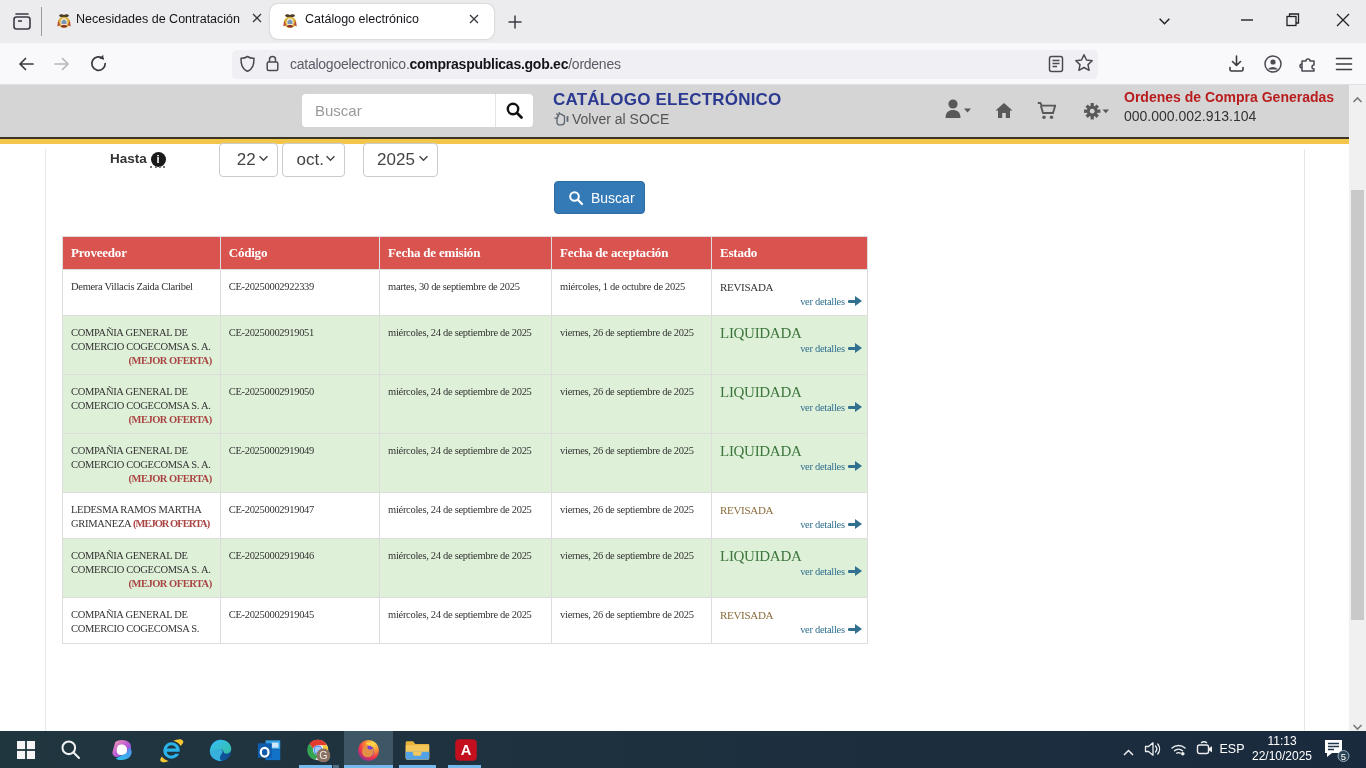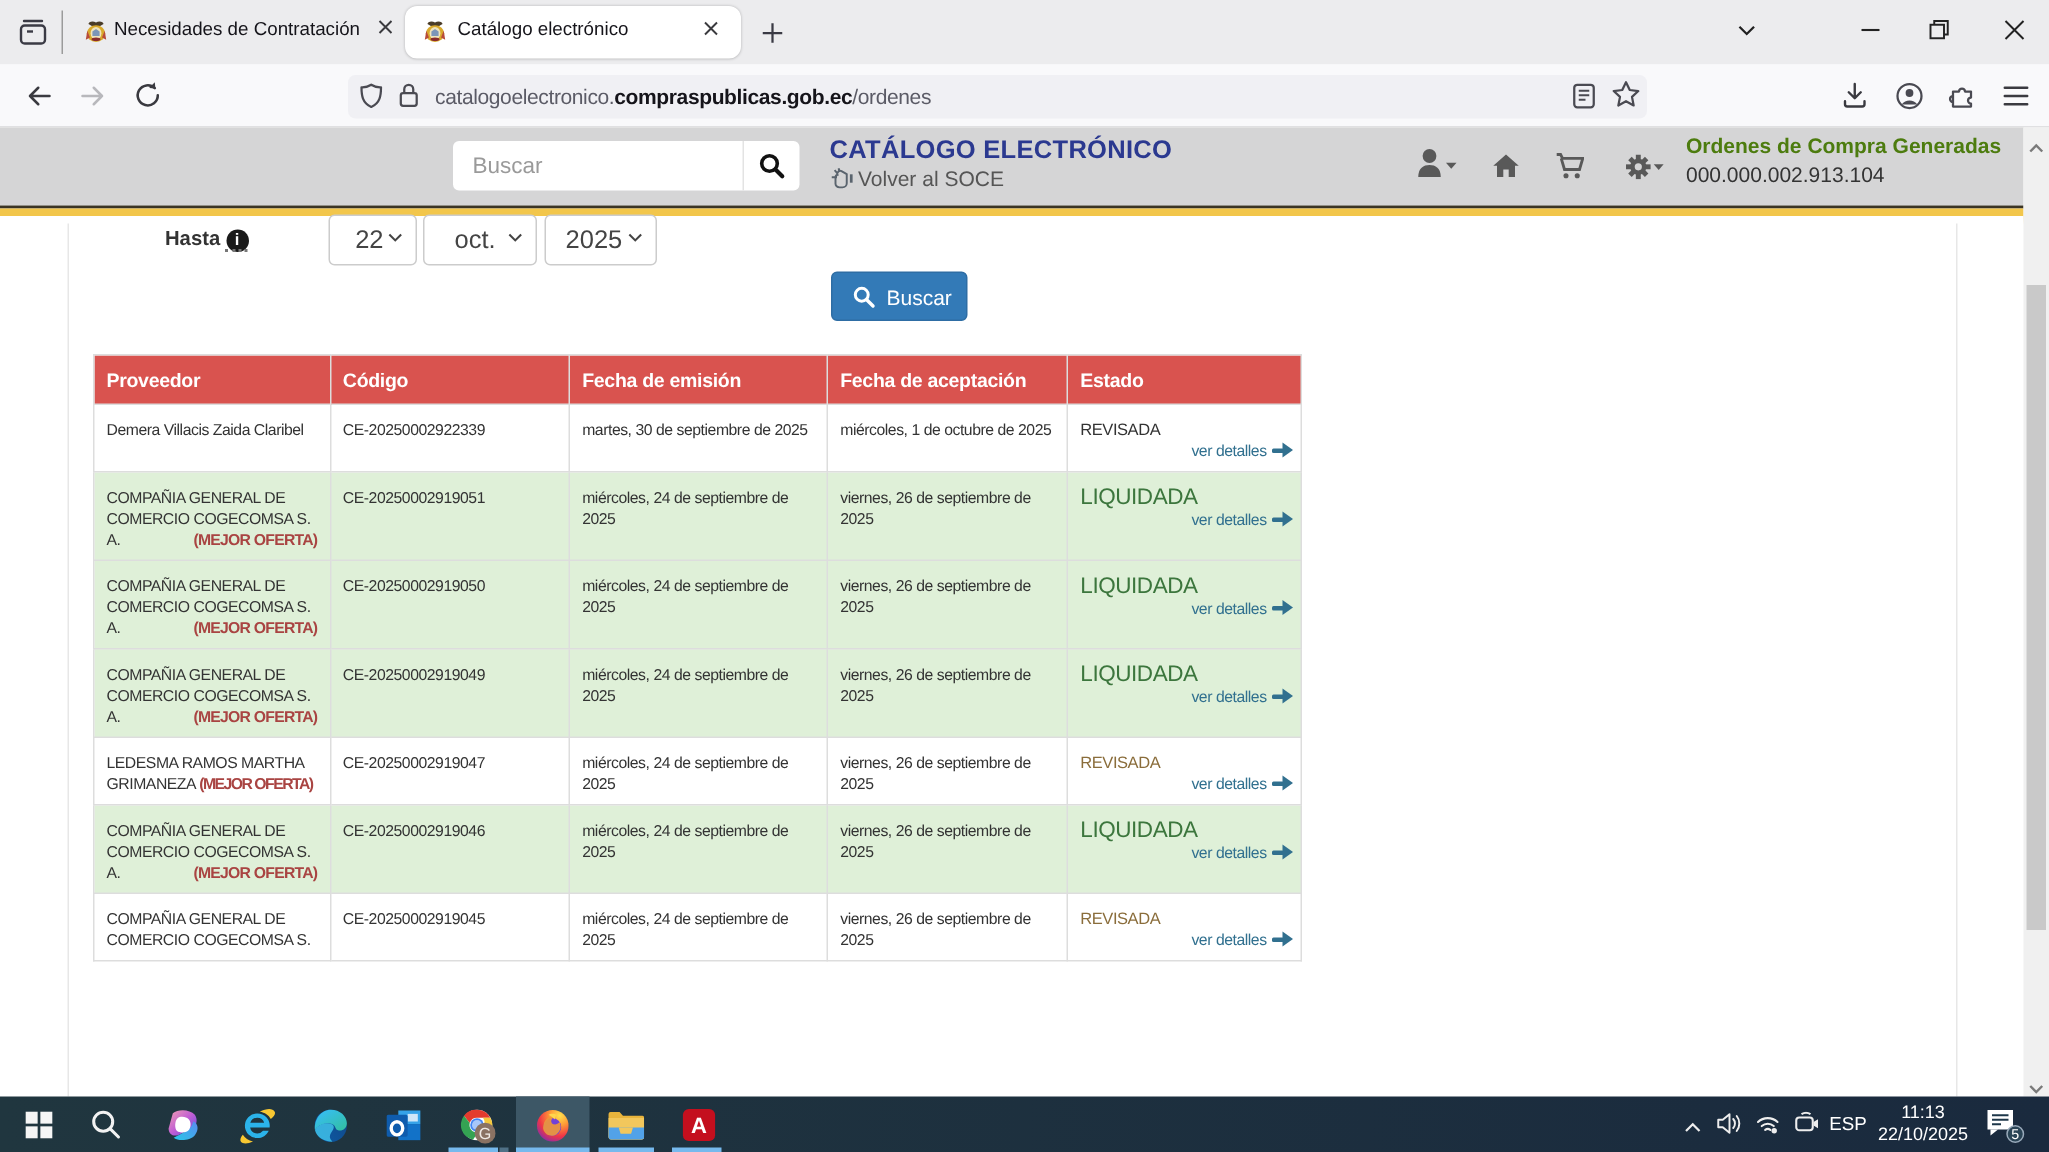--- a/index.html
+++ b/index.html
@@ -26,38 +26,38 @@
   #urltext b { color:#15141a; font-weight:bold; }
 
   
   #phead { left:0; top:85px; width:1349px; height:52px; background:#d5d5d6; }
   #logo { left:74px; top:87px; width:215px; height:48px; }
   #searchbox { left:302px; top:94px; width:231px; height:33px; background:#fff; border-radius:4px; }
   #searchbox .ph { position:absolute; left:13px; top:8px; font-size:15px; color:#9a9a9a; }
   #searchbox .sep { position:absolute; right:37px; top:0; width:1px; height:33px; background:#e3e3e3; }
   #cattitle { left:553px; top:90px; font-size:17px; font-weight:bold; color:#2b3990; letter-spacing:0.2px; }
   #volver { left:553px; top:111px; font-size:14px; color:#555; }
-  #ordenes1 { left:1124px; top:89px; font-size:14px; font-weight:bold; color:#4d7c0f; }
+  #ordenes1 { left:1124px; top:89px; font-size:14px; font-weight:bold; color:#b91c1c; }
   #ordenes2 { left:1124px; top:108px; font-size:14px; color:#333; }
   #goldline { left:0; top:137px; width:1349px; height:2px; background:#3a3425; }
   #goldbar { left:0; top:139px; width:1349px; height:5.5px; background:#f2c64b; }
   #goldfade { left:0; top:144.5px; width:1349px; height:5px; background:linear-gradient(#efc254,rgba(255,255,255,0)); }
 
   
   #content { left:0; top:144px; width:1349px; height:587px; background:#fff; }
   #leftborder { left:45px; top:149px; width:1px; height:582px; background:#e7e7e7; }
   #hasta { left:110px; top:151px; font-size:13.5px; font-weight:bold; color:#333; }
   .infoi { display:inline-block; width:15px; height:15px; background:#1a1a1a; color:#fff; border-radius:50%; font-size:11px; text-align:center; line-height:15px; font-weight:bold; }
   .sel { position:absolute; top:143px; height:34px; background:#fff; border:1px solid #ccc; border-radius:4px; font-size:17px; color:#444; }
   .sel span.v { position:absolute; left:50%; transform:translateX(-62%); top:6px; }
   .sel svg { position:absolute; right:8px; top:11px; }
   #buscarbtn { left:554px; top:181px; width:91px; height:33px; background:#337ab7; border:1px solid #2e6da4; border-radius:4px; color:#fff; font-size:14px; }
 
   
-  #tbl { left:62px; top:236px; width:806px; border-collapse:collapse; font-size:10.5px; letter-spacing:-0.3px; color:#333; }
+  #tbl { left:62px; top:236px; width:806px; border-collapse:collapse; font-size:10.5px; letter-spacing:-0.3px; color:#333;font-family:Liberation Serif, serif; }
   #tbl th { background:#d9534f; color:#fff; font-size:13px; font-weight:bold; text-align:left; padding:0px 8px; border:1px solid #ddd; height:33px; letter-spacing:-0.2px; }
   #tbl td { border:1px solid #ddd; padding:10px 8px 6px 8px; vertical-align:top; line-height:14px; height:44px;margin-left:46px; }
   #tbl tr.g td { background:#dff0d8; }
   .mo { color:#a94442; font-weight:bold; float:right; letter-spacing:-0.5px; }
   .vd { text-align:right; color:#31708f; font-size:10.5px; margin-right:-3px; }
   .arr { display:inline-block; position:relative; width:15px; height:10px; vertical-align:-1px; }
   .arr::before { content:""; position:absolute; left:1px; top:3.5px; width:8px; height:3px; background:#31708f; border-radius:1px; }
   .arr::after { content:""; position:absolute; left:8px; top:0; border-left:7px solid #31708f; border-top:5px solid transparent; border-bottom:5px solid transparent; }
   .liq { color:#3c763d; font-size:15px; letter-spacing:-0.3px; }
   .rev { color:#8a6d3b; font-size:11px; letter-spacing:-0.3px; }
@@ -229,21 +229,21 @@
   <div class="abs" id="leftborder"></div>
   <div class="abs" style="left:1304px; top:149px; width:1px; height:582px; background:#e7e7e7;"></div>
   <div class="abs" id="hasta">Hasta <span class="infoi">i</span></div>
   <div class="abs" style="left:150px;top:166px;width:15px;border-bottom:2px dotted #777;"></div>
   <div class="abs sel" style="left:219px; width:59px;">
       <span class="v">22</span>
       <svg width="11" height="7" viewBox="0 0 12 8">
         <path d="M1.5 1.5 L6 6 L10.5 1.5" fill="none" stroke="#444" stroke-width="1.6"></path>
       </svg>
     </div>
-  <div class="abs sel" style="left:282px; width:76px;">
+  <div class="abs sel" style="left:282px; width:63px;">
       <span class="v">oct.</span>
       <svg width="11" height="7" viewBox="0 0 12 8">
         <path d="M1.5 1.5 L6 6 L10.5 1.5" fill="none" stroke="#444" stroke-width="1.6"></path>
       </svg>
     </div>
   <div class="abs sel" style="left:363px; width:75px;">
       <span class="v">2025</span>
       <svg width="11" height="7" viewBox="0 0 12 8">
         <path d="M1.5 1.5 L6 6 L10.5 1.5" fill="none" stroke="#444" stroke-width="1.6"></path>
       </svg>

